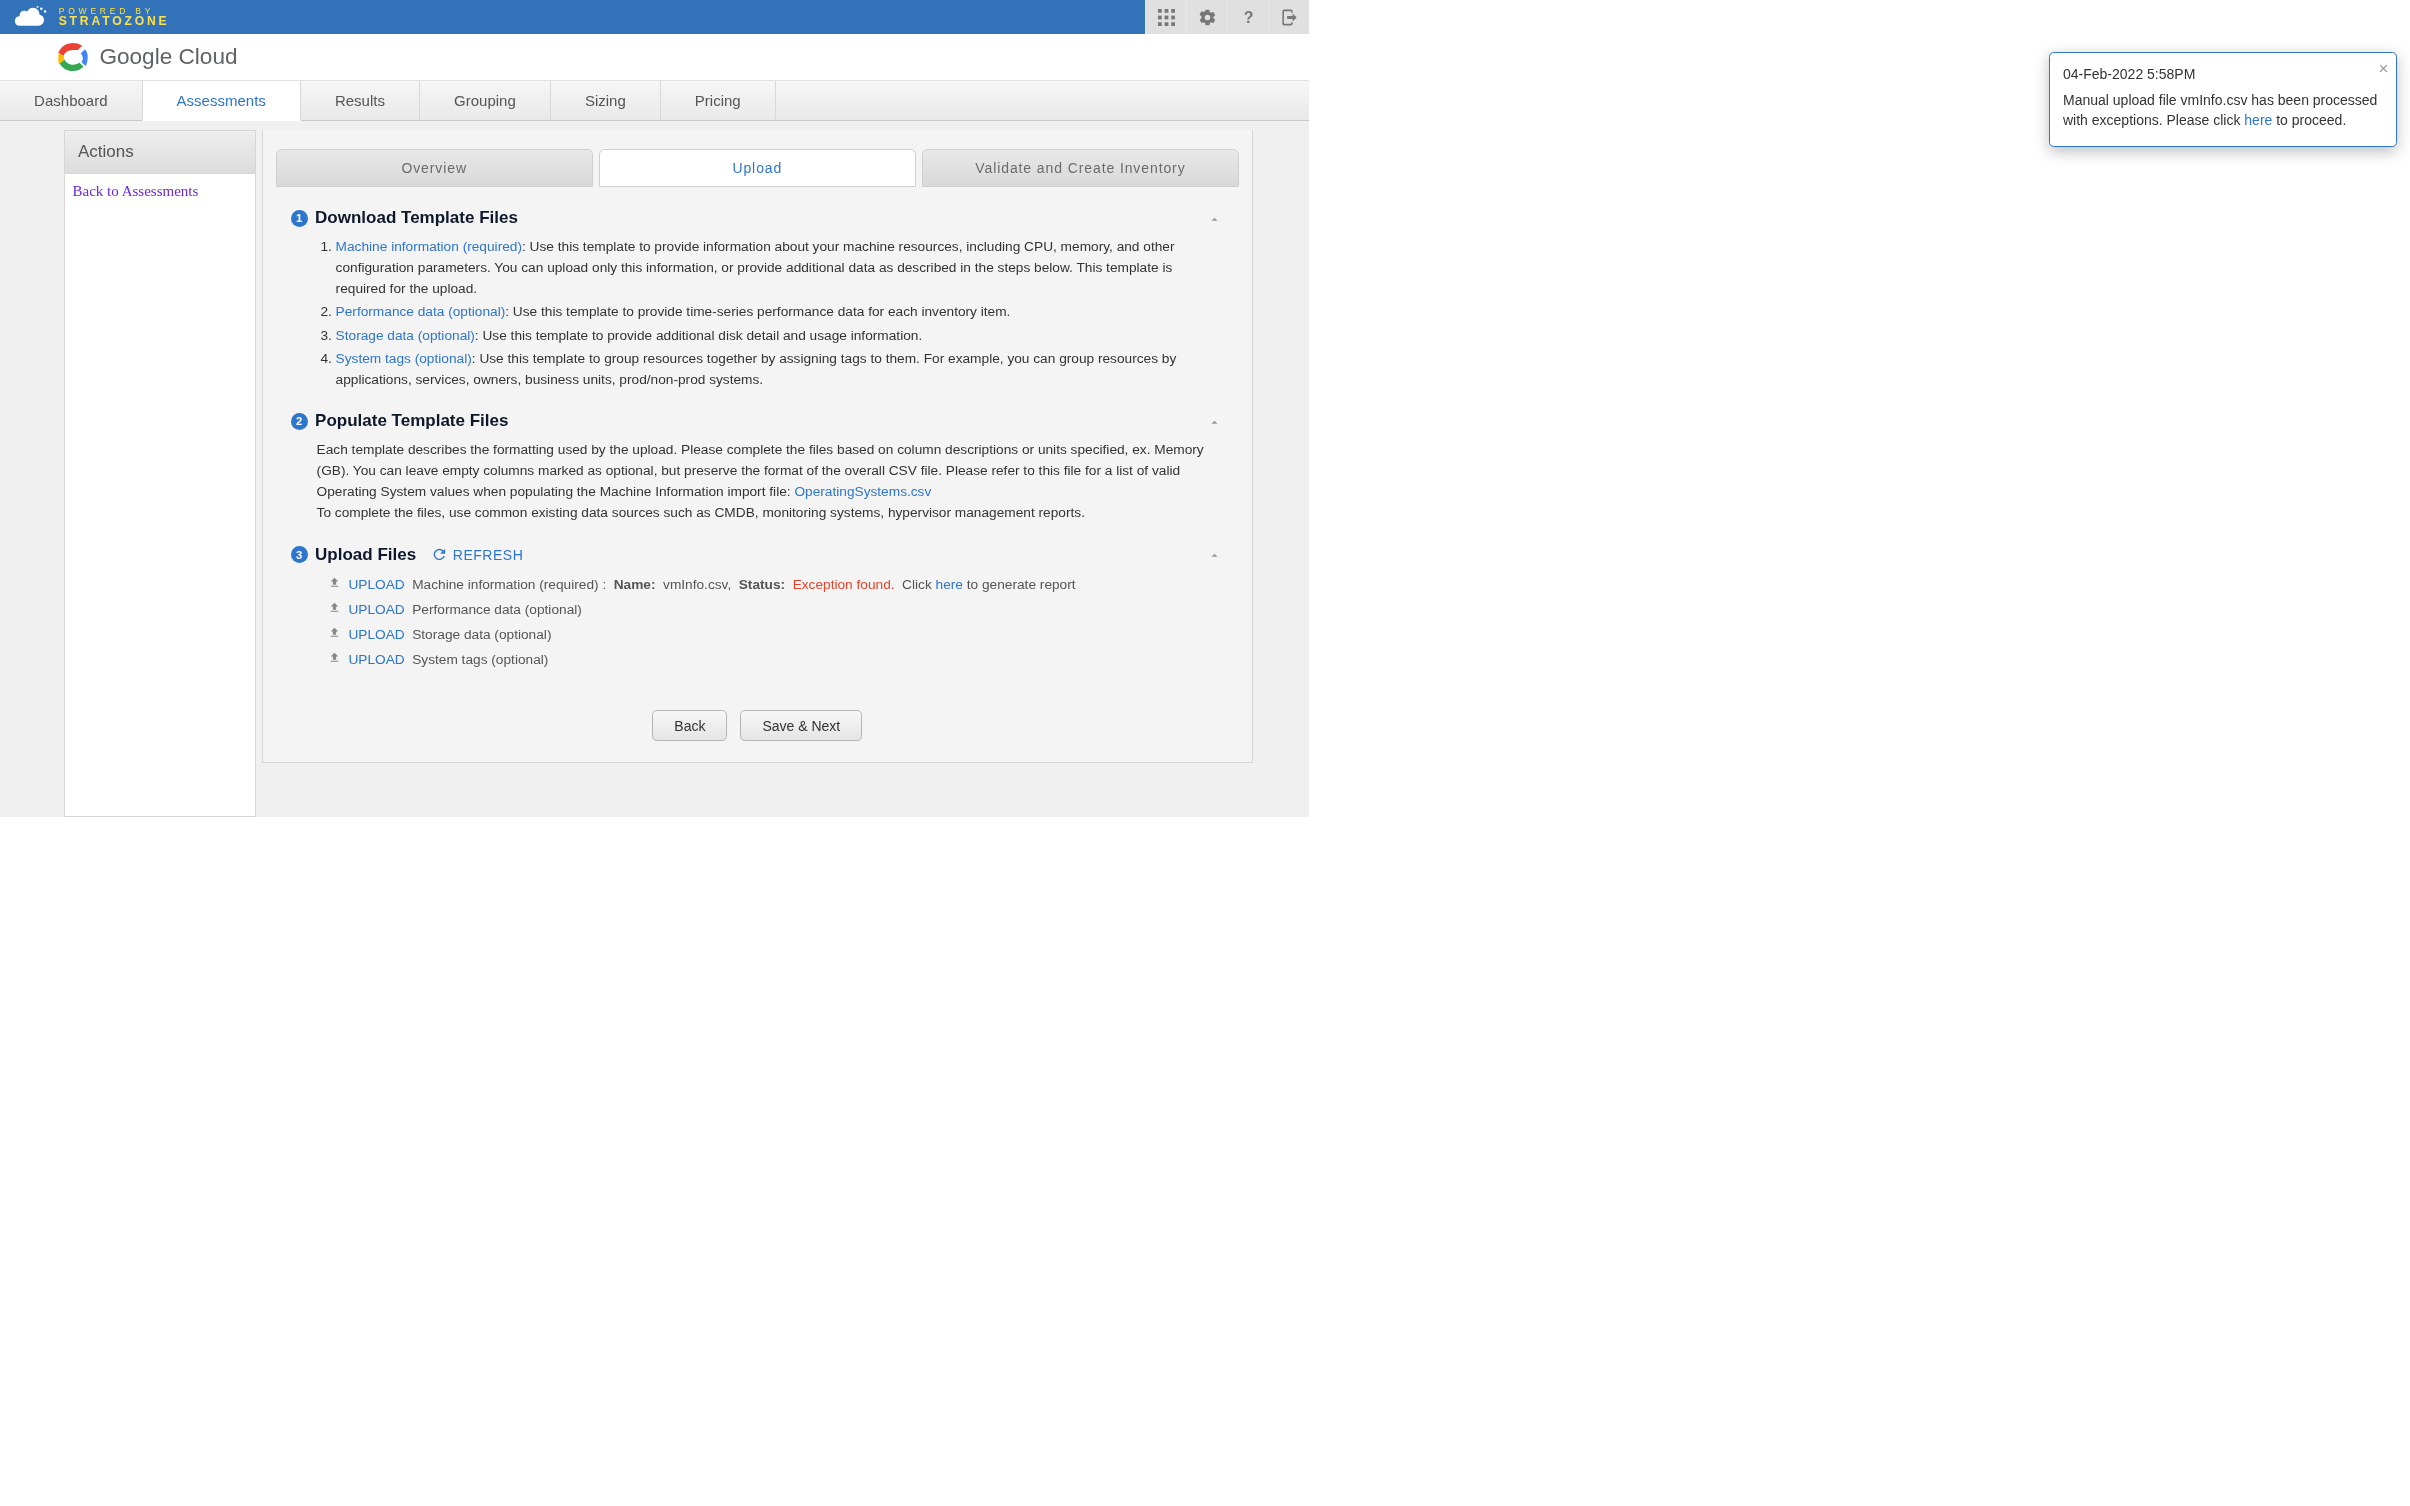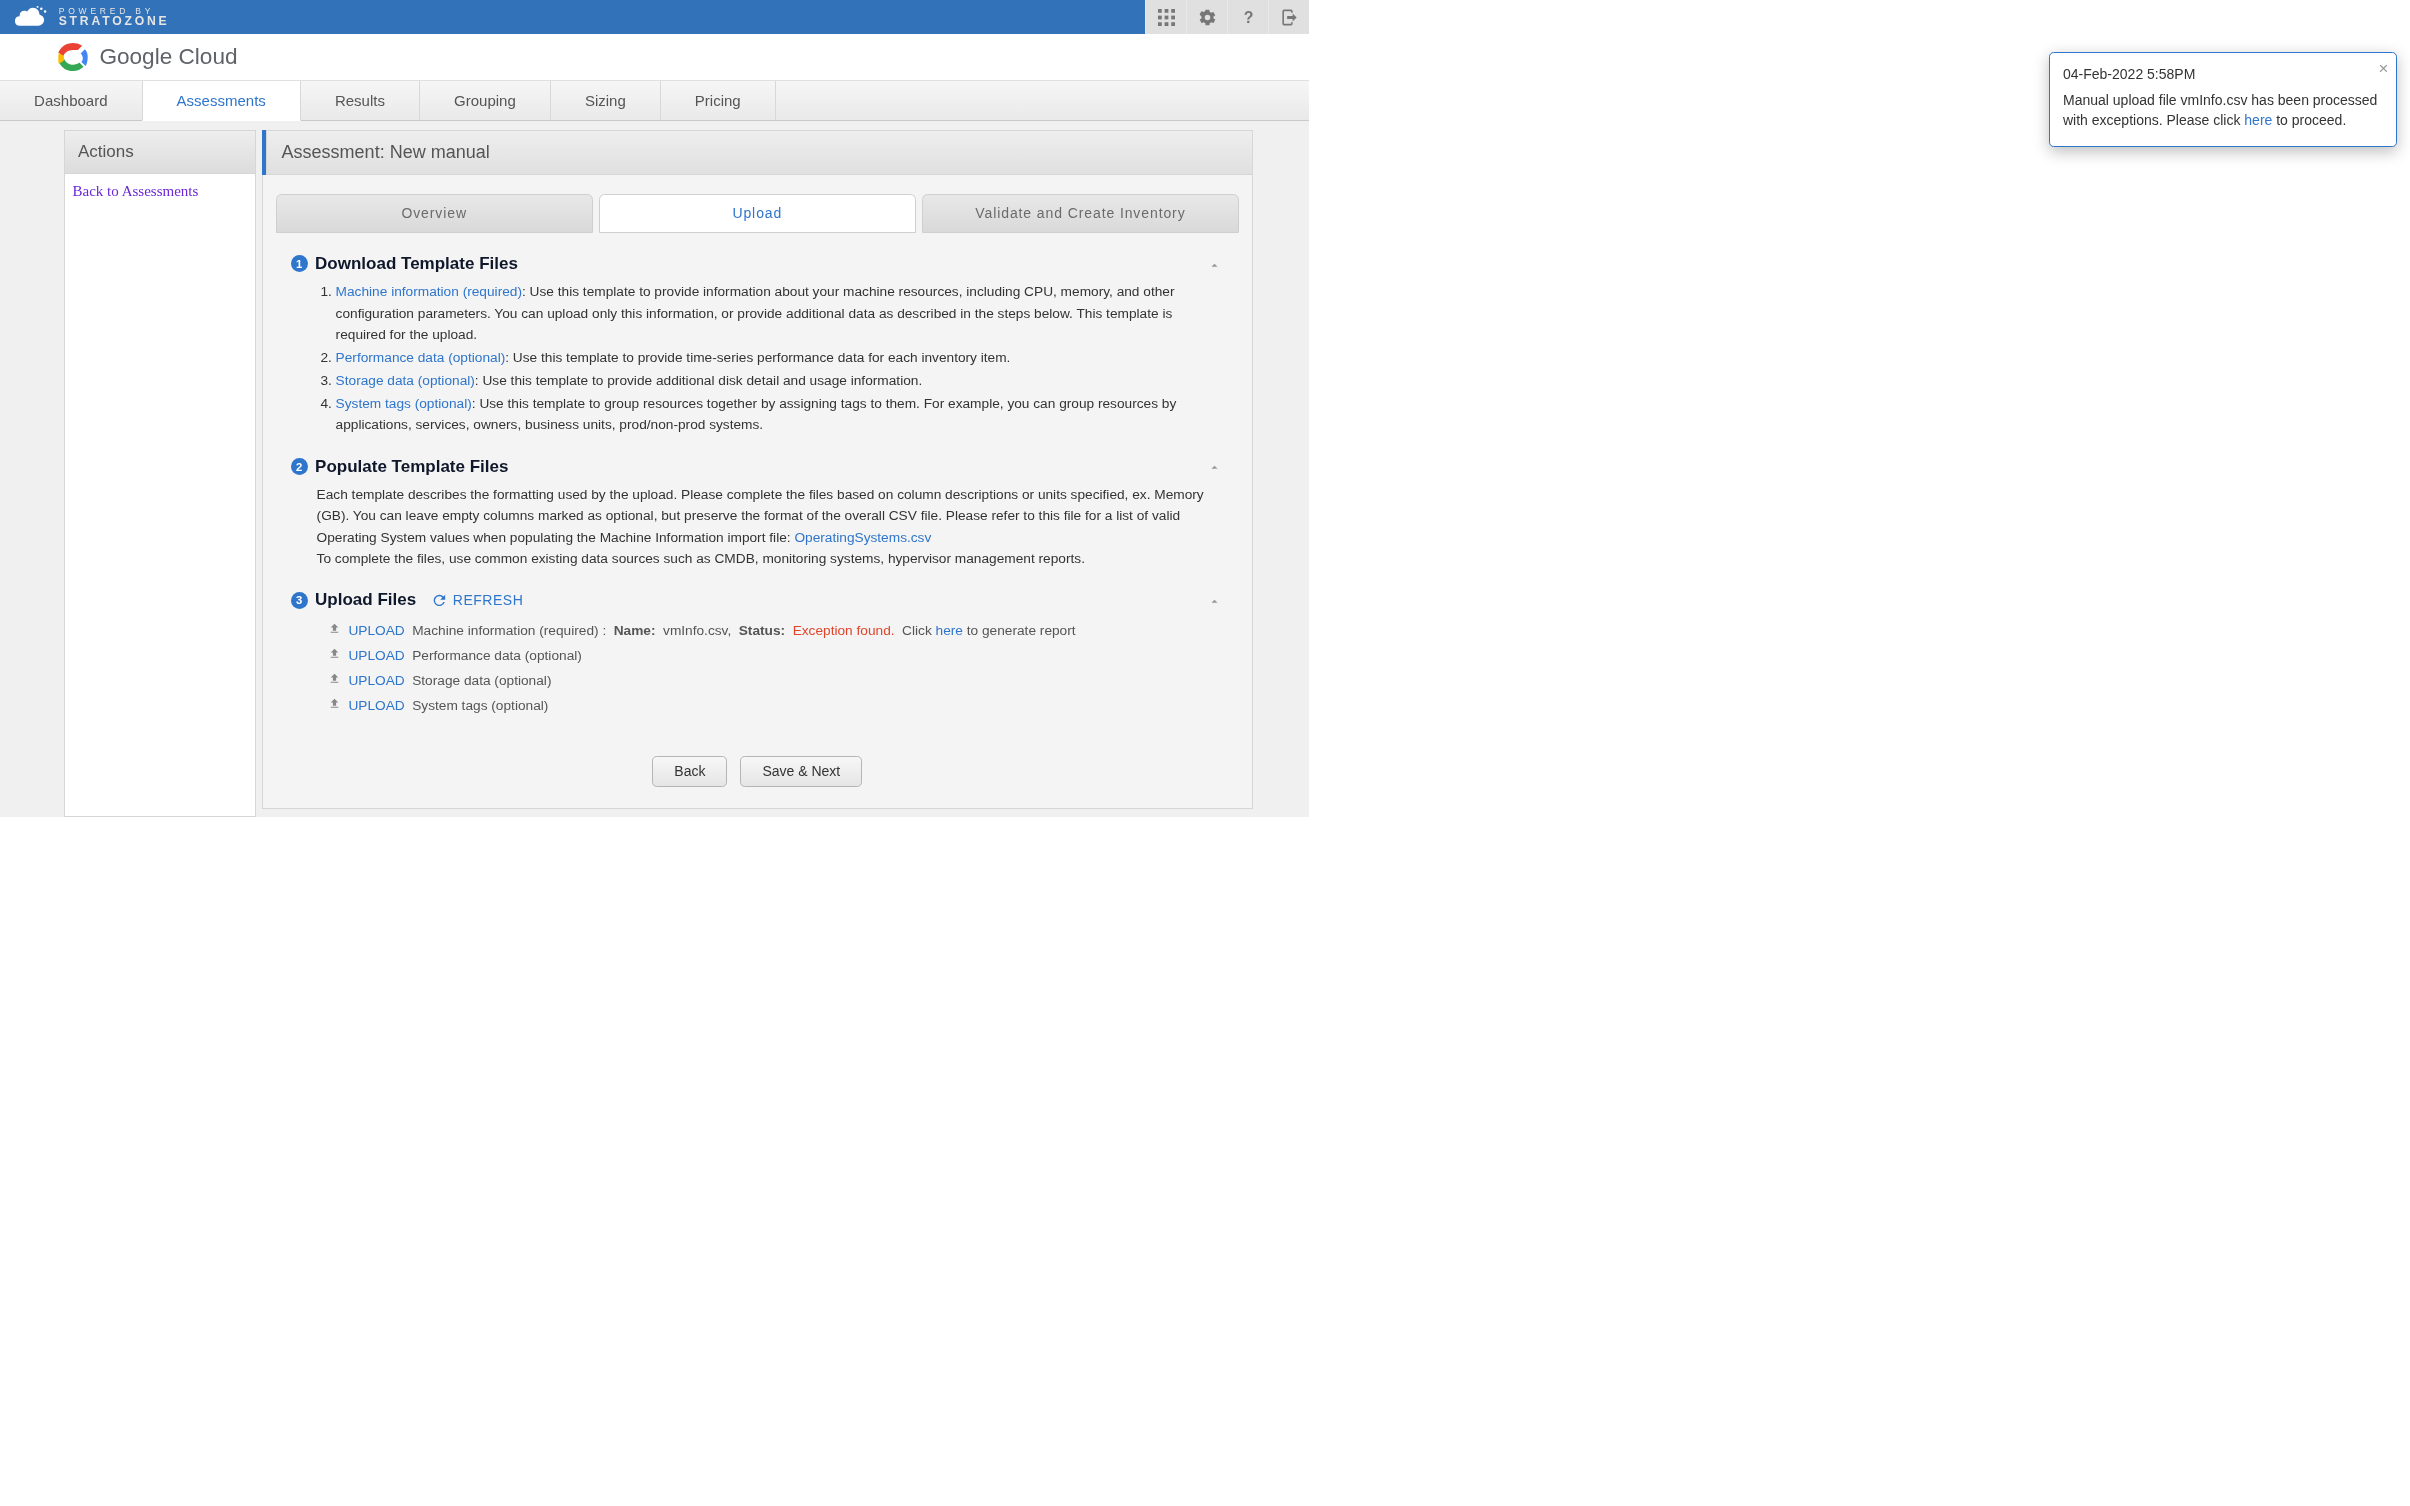--- a/index.html
+++ b/index.html
@@ -18,21 +18,21 @@
     background: #3172b9;
     height: 34px;
     display: flex;
     align-items: center;
     justify-content: space-between;
     padding-left: 11.3px;
   }
   .powered-by {
     display: flex;
     align-items: center;
-    color: #e5e5e5;
+    color: #fde047;
     gap: 9.4px;
   }
   .cloud-logo {
     width: 38px; height: 24.5px;
     display:flex; align-items:center; justify-content:center;
   }
   .powered-text { display: flex; flex-direction: column; line-height: 1; }
   .powered-text .small { font-size: 8.5px; letter-spacing: 3.8px; }
   .powered-text .brand { font-size: 12.2px; letter-spacing: 2.8px; font-weight: 600; }
 
@@ -290,23 +290,20 @@
   <div class="tab">Pricing</div>
 </div>
 
 <div class="body-wrap">
   <div class="sidebar">
     <div class="sidebar-header">Actions</div>
     <div class="sidebar-item">Back to Assessments</div>
   </div>
 
   <div class="main-panel">
-    <div class="left-accent">
-      <div class="panel-title-bar">Assessment: New manual</div>
-    </div>
 
     <div class="content-area">
 
       <div class="subtabs">
         <div class="subtab">Overview</div>
         <div class="subtab active">Upload</div>
         <div class="subtab">Validate and Create Inventory</div>
       </div>
 
       <div class="step-block">

